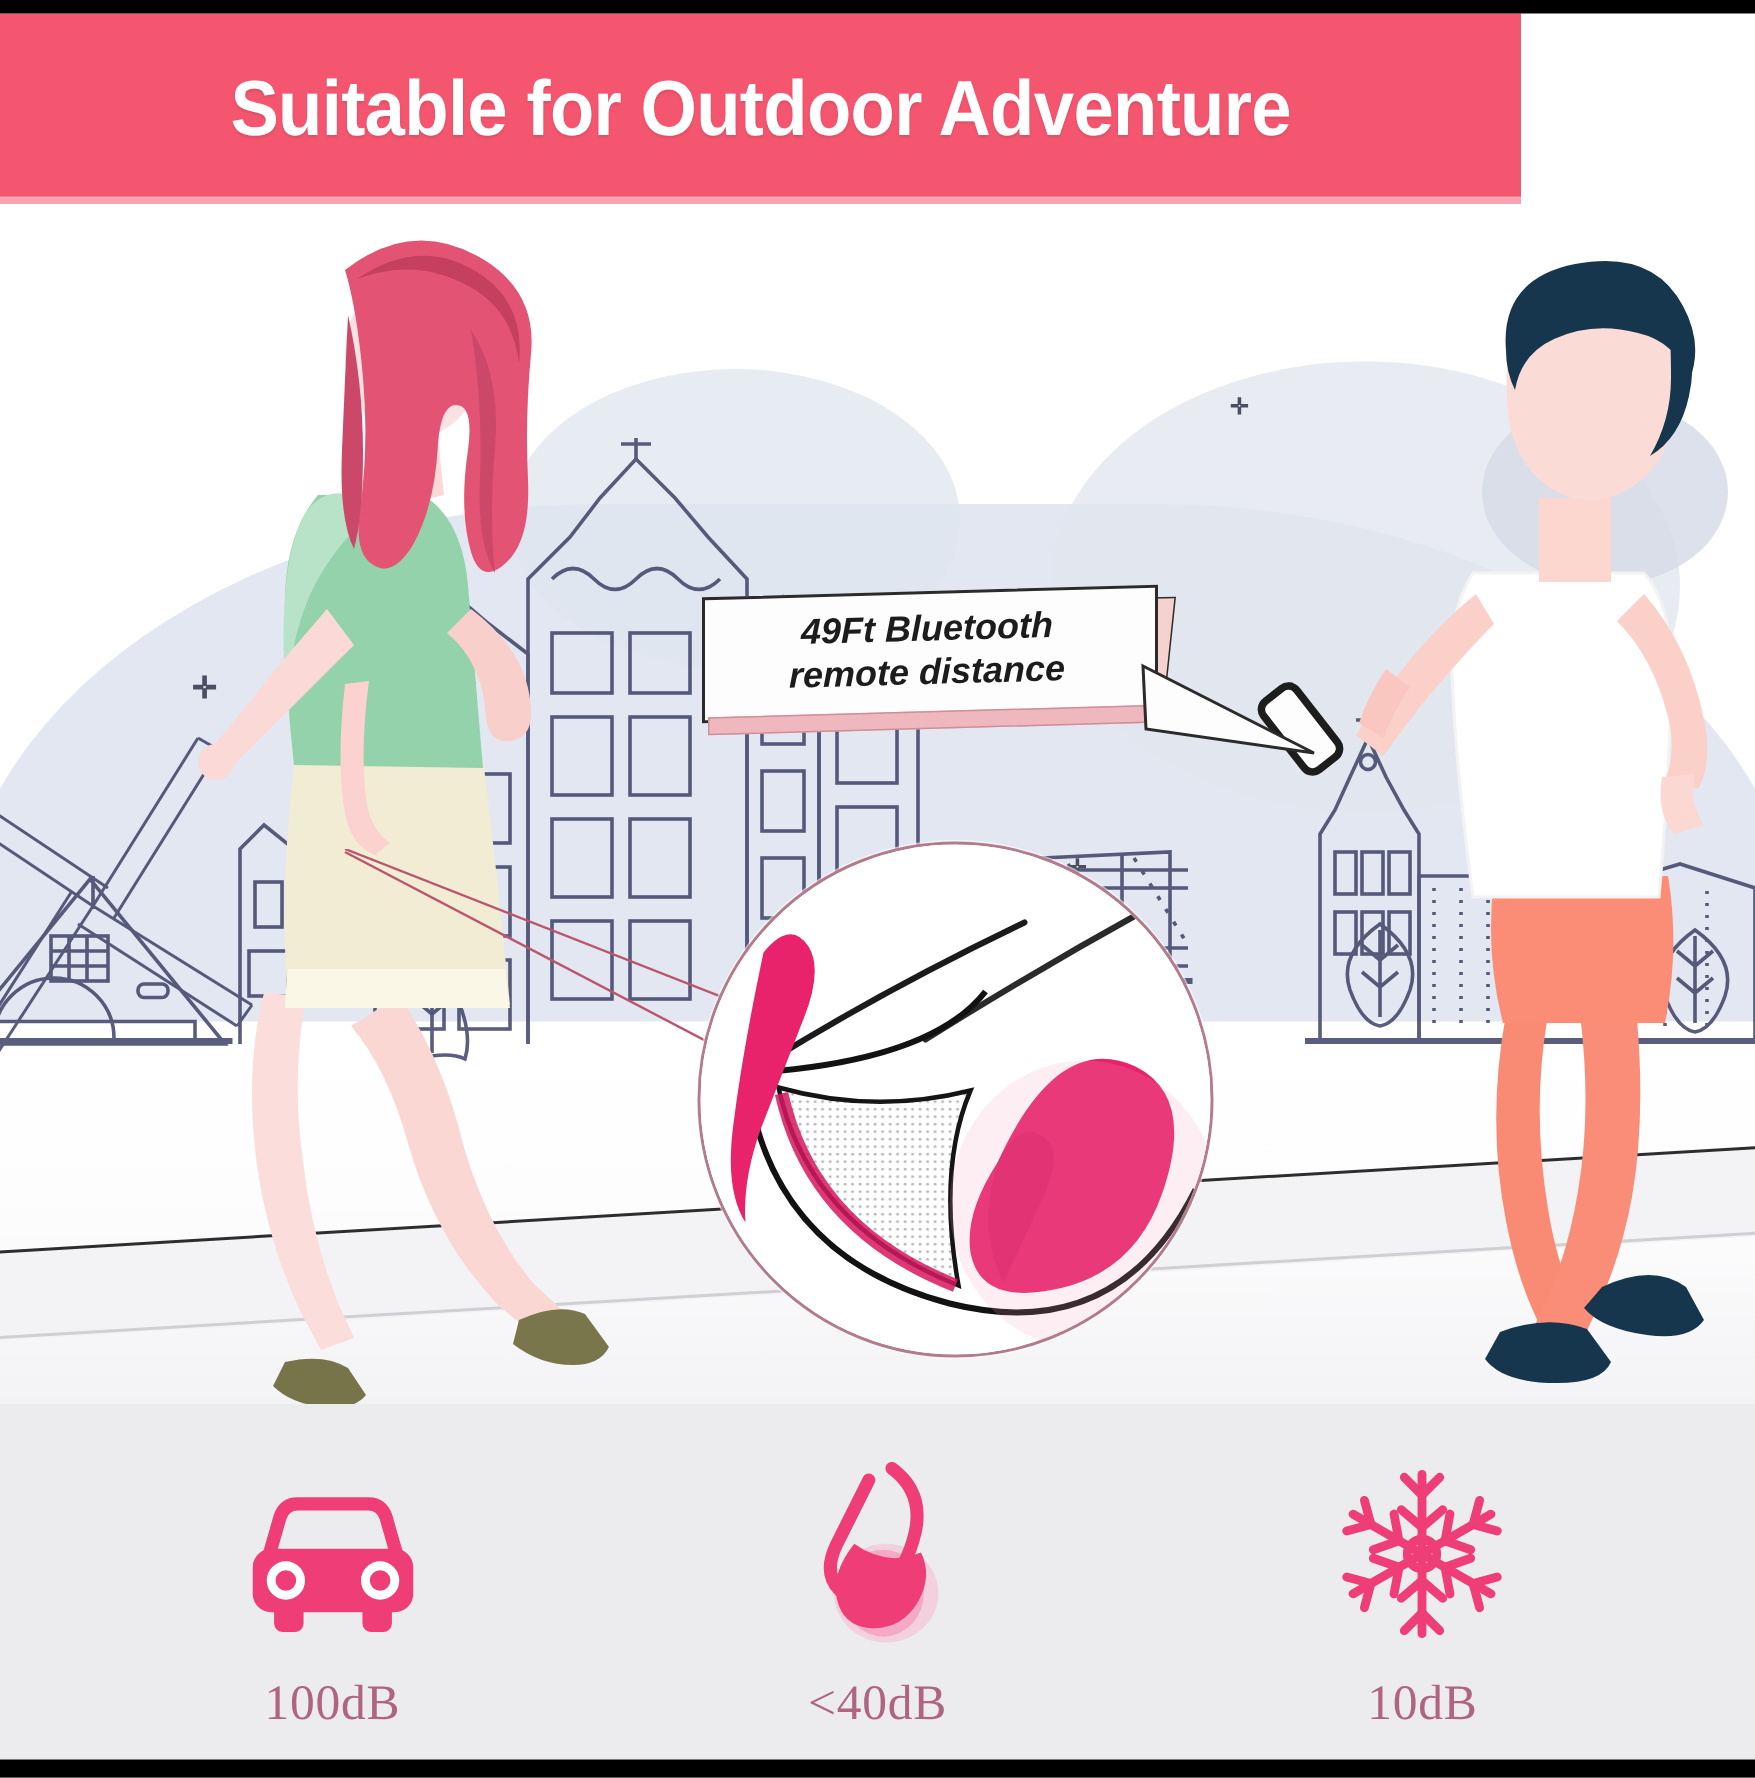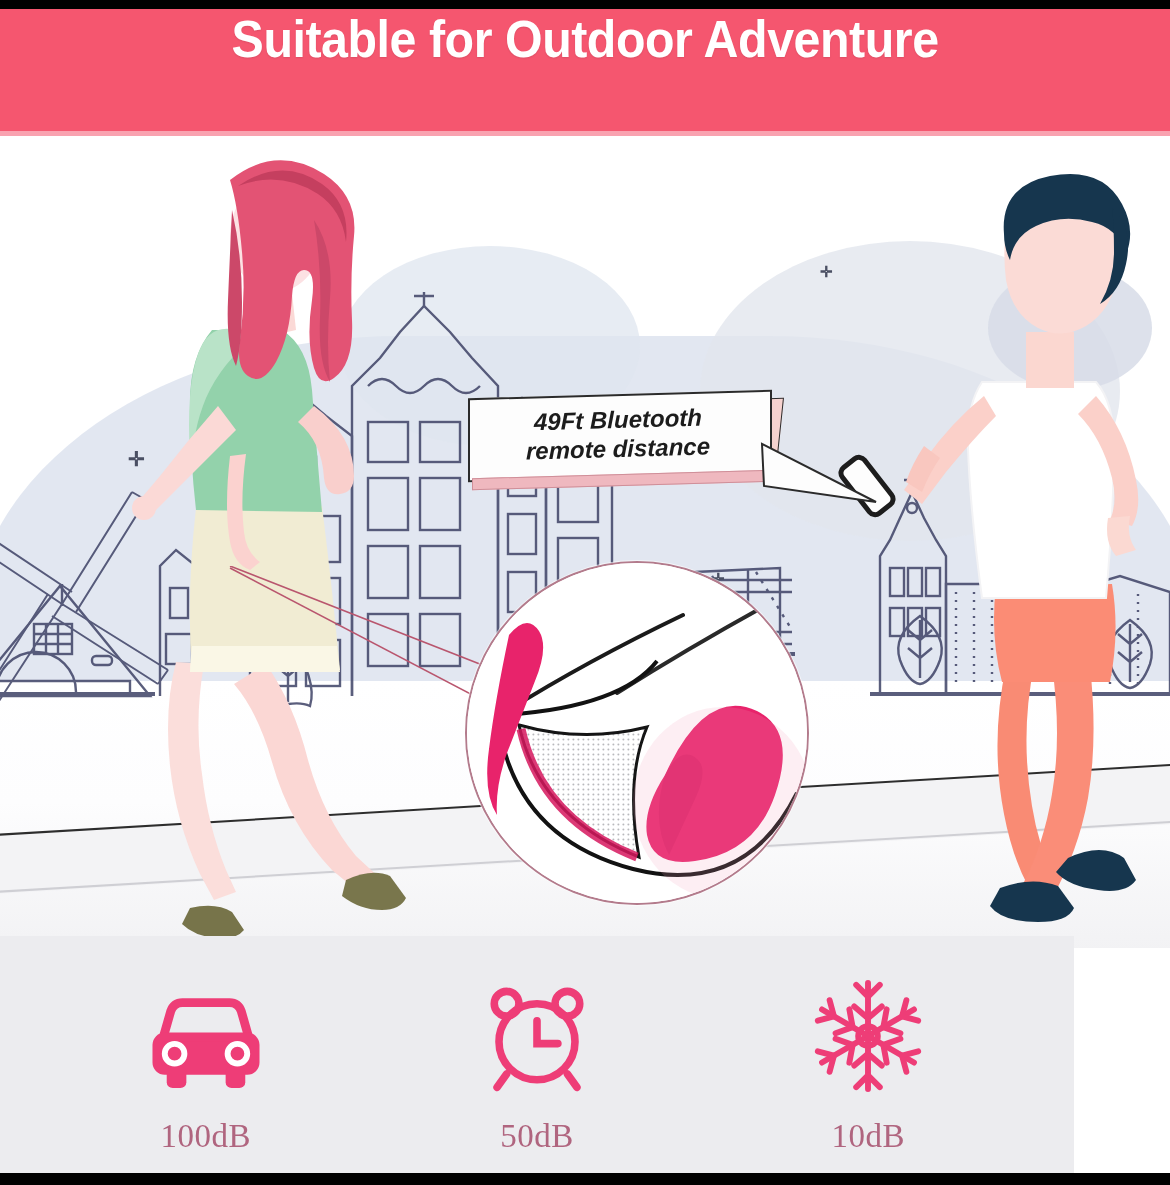--- a/index.html
+++ b/index.html
@@ -11,23 +11,23 @@
     background:#ffffff;
     overflow:hidden;
   }
 
   
   .bar-top{position:absolute;left:0;top:0;width:1170px;height:9px;background:#000;z-index:60;}
   .bar-bottom{position:absolute;left:0;bottom:0;width:1170px;height:12px;background:#000;z-index:60;}
 
   
   .header-band{
-    position:absolute;left:0;top:9px;width:1170px;height:127px;
+    position:absolute;left:0;top:9px;width:1014px;height:127px;
     background:#f5566f;
-    display:flex;justify-content:center;
+    display:flex;align-items:center;justify-content:center;
     z-index:30;
   }
   .header-band:after{
     content:"";position:absolute;left:0;bottom:0;width:100%;height:5px;
     background:rgba(255,255,255,.45);
   }
   .header-title{
     color:#fff;
     font-family:"Liberation Sans", sans-serif;
     font-weight:bold;
@@ -144,21 +144,21 @@
     overflow:hidden;
     z-index:22;
     box-shadow:0 0 0 1px rgba(255,255,255,.6);
   }
   .mag-lines{
     position:absolute;left:228px;top:430px;width:340px;height:160px;z-index:21;
   }
 
   
   .stats{
-    position:absolute;left:0;bottom:12px;width:1074px;height:237px;
+    position:absolute;left:0;bottom:12px;width:1170px;height:237px;
     background:#ececef;
     display:flex;align-items:flex-end;justify-content:space-around;
     padding:0 40px 18px;
     box-sizing:border-box;
     z-index:40;
   }
   .stat{
     width:200px;
     display:flex;flex-direction:column;align-items:center;
     gap:22px;
@@ -433,36 +433,32 @@
           <rect x="20" y="86" width="20" height="22" rx="6" fill="#ee3d77"></rect>
           <rect x="80" y="86" width="20" height="22" rx="6" fill="#ee3d77"></rect>
           <circle cx="28" cy="73" r="10" fill="none" stroke="#fff" stroke-width="6"></circle>
           <circle cx="92" cy="73" r="10" fill="none" stroke="#fff" stroke-width="6"></circle>
         </svg>
       </div>
       <div class="stat-label">100dB</div>
     </div>
 
 
+
     <div class="stat">
       <div class="stat-icon">
-        <svg viewBox="0 0 120 120" width="114" height="114">
-          <g fill="none" stroke="#ee3d77" stroke-width="8" stroke-linecap="round">
-            <circle cx="60" cy="66" r="40"></circle>
-            <circle cx="28" cy="26" r="13"></circle>
-            <circle cx="92" cy="26" r="13"></circle>
-            <path d="M60 44 L60 68 L82 68"></path>
-            <path d="M28 100 L18 114"></path>
-            <path d="M92 100 L102 114"></path>
-          </g>
+        <svg viewBox="0 0 120 130" width="116" height="126">
+          <ellipse cx="66" cy="92" rx="36" ry="34" fill="#f9b9cd" opacity=".55"></ellipse>
+          <ellipse cx="64" cy="92" rx="28" ry="30" fill="#f48aae" opacity=".55"></ellipse>
+          <path d="M70 6 q22 16 16 44 q-6 26 -22 38 q-18 14 -30 2 q-12 -12 -2 -32 q12 -24 22 -44" fill="none" stroke="#ee3d77" stroke-width="9" stroke-linecap="round"></path>
+          <path d="M44 58 q-16 20 -12 38 q4 18 22 20 q22 2 34 -18 q10 -18 2 -34 q-24 10 -46 -6 Z" fill="#ee3d77"></path>
         </svg>
       </div>
-      <div class="stat-label">50dB</div>
+      <div class="stat-label">&lt;40dB</div>
     </div>
-
 
     <div class="stat">
       <div class="stat-icon">
         <svg viewBox="0 0 120 120" width="118" height="118">
           <g stroke="#ee3d77" stroke-width="6" stroke-linecap="round" fill="none">
             <g>
               <path d="M60 6 L60 114"></path>
               <path d="M60 20 L48 8 M60 20 L72 8"></path>
               <path d="M60 100 L48 112 M60 100 L72 112"></path>
               <path d="M60 42 L46 30 M60 42 L74 30"></path>

